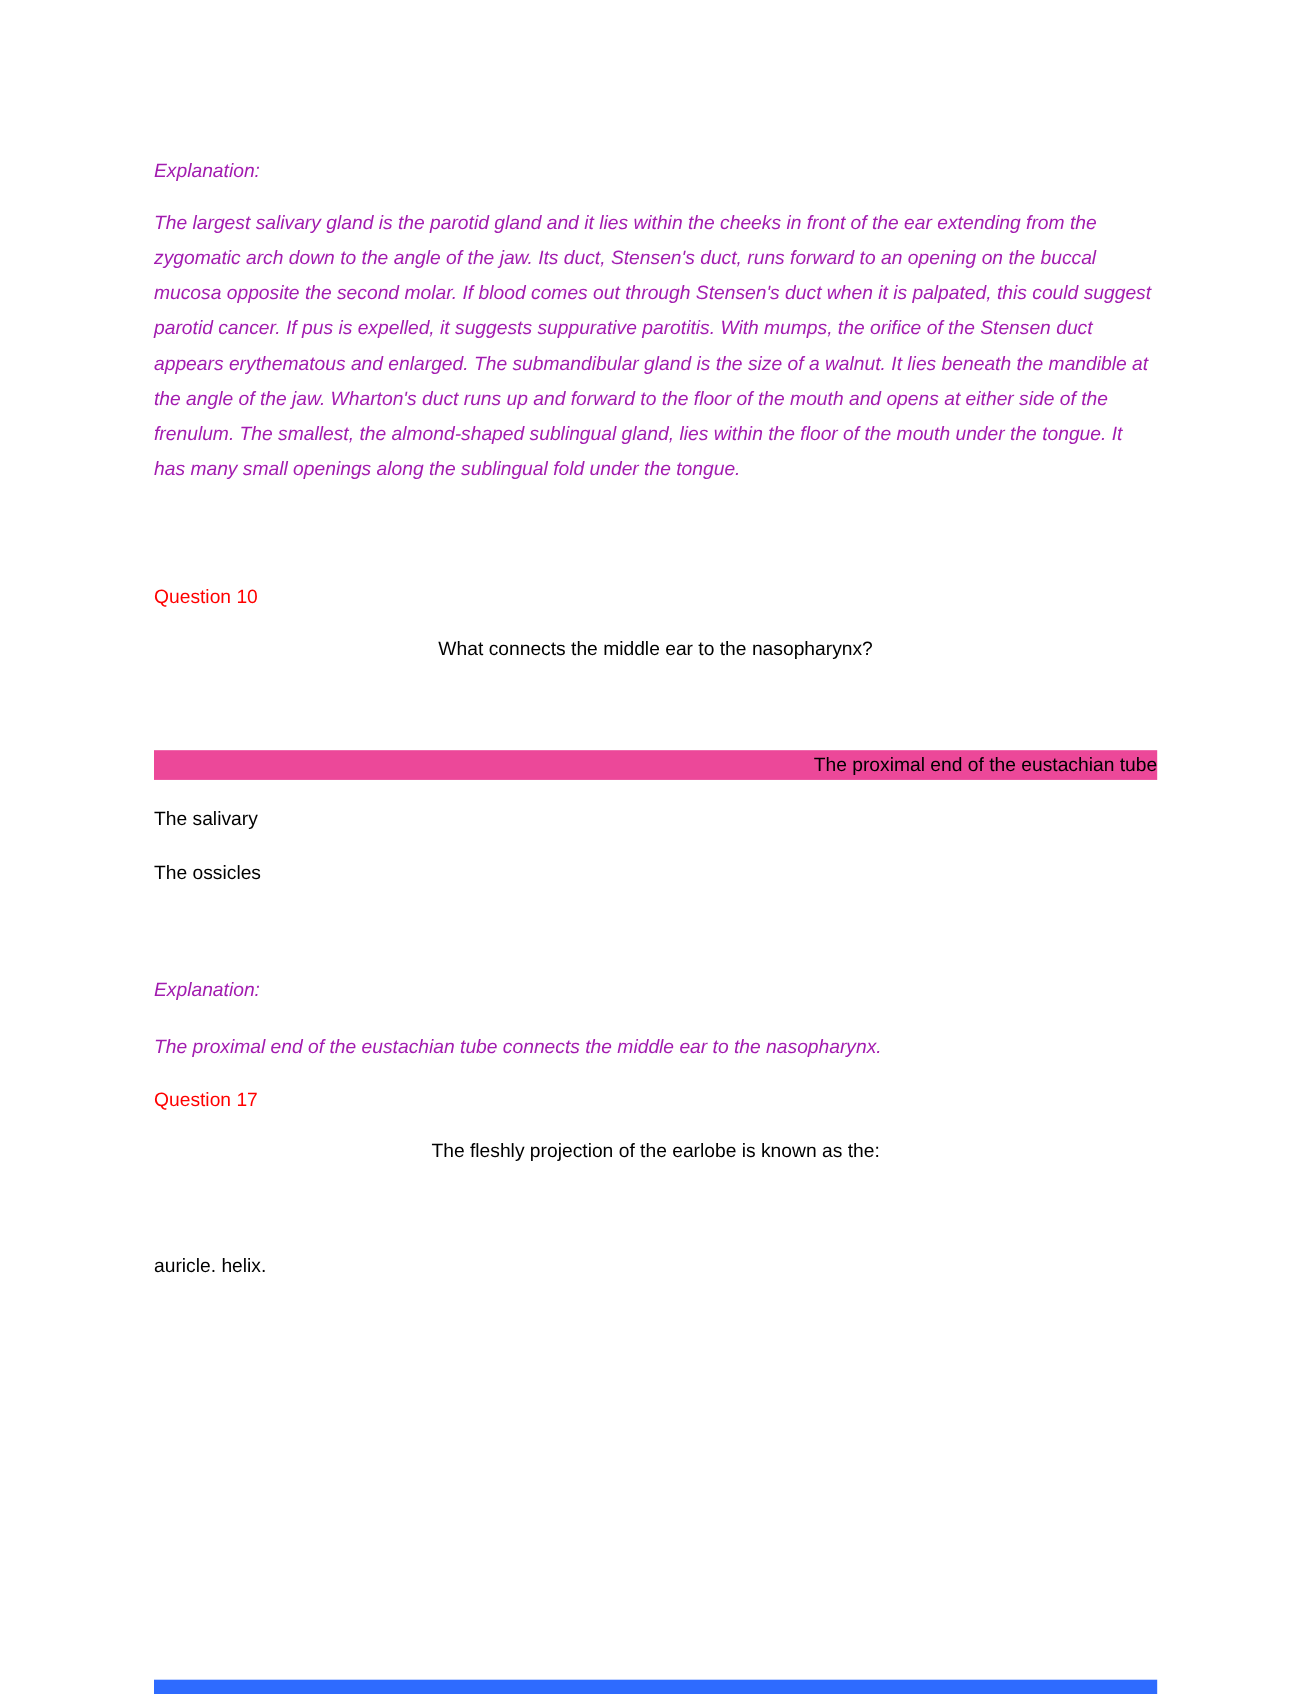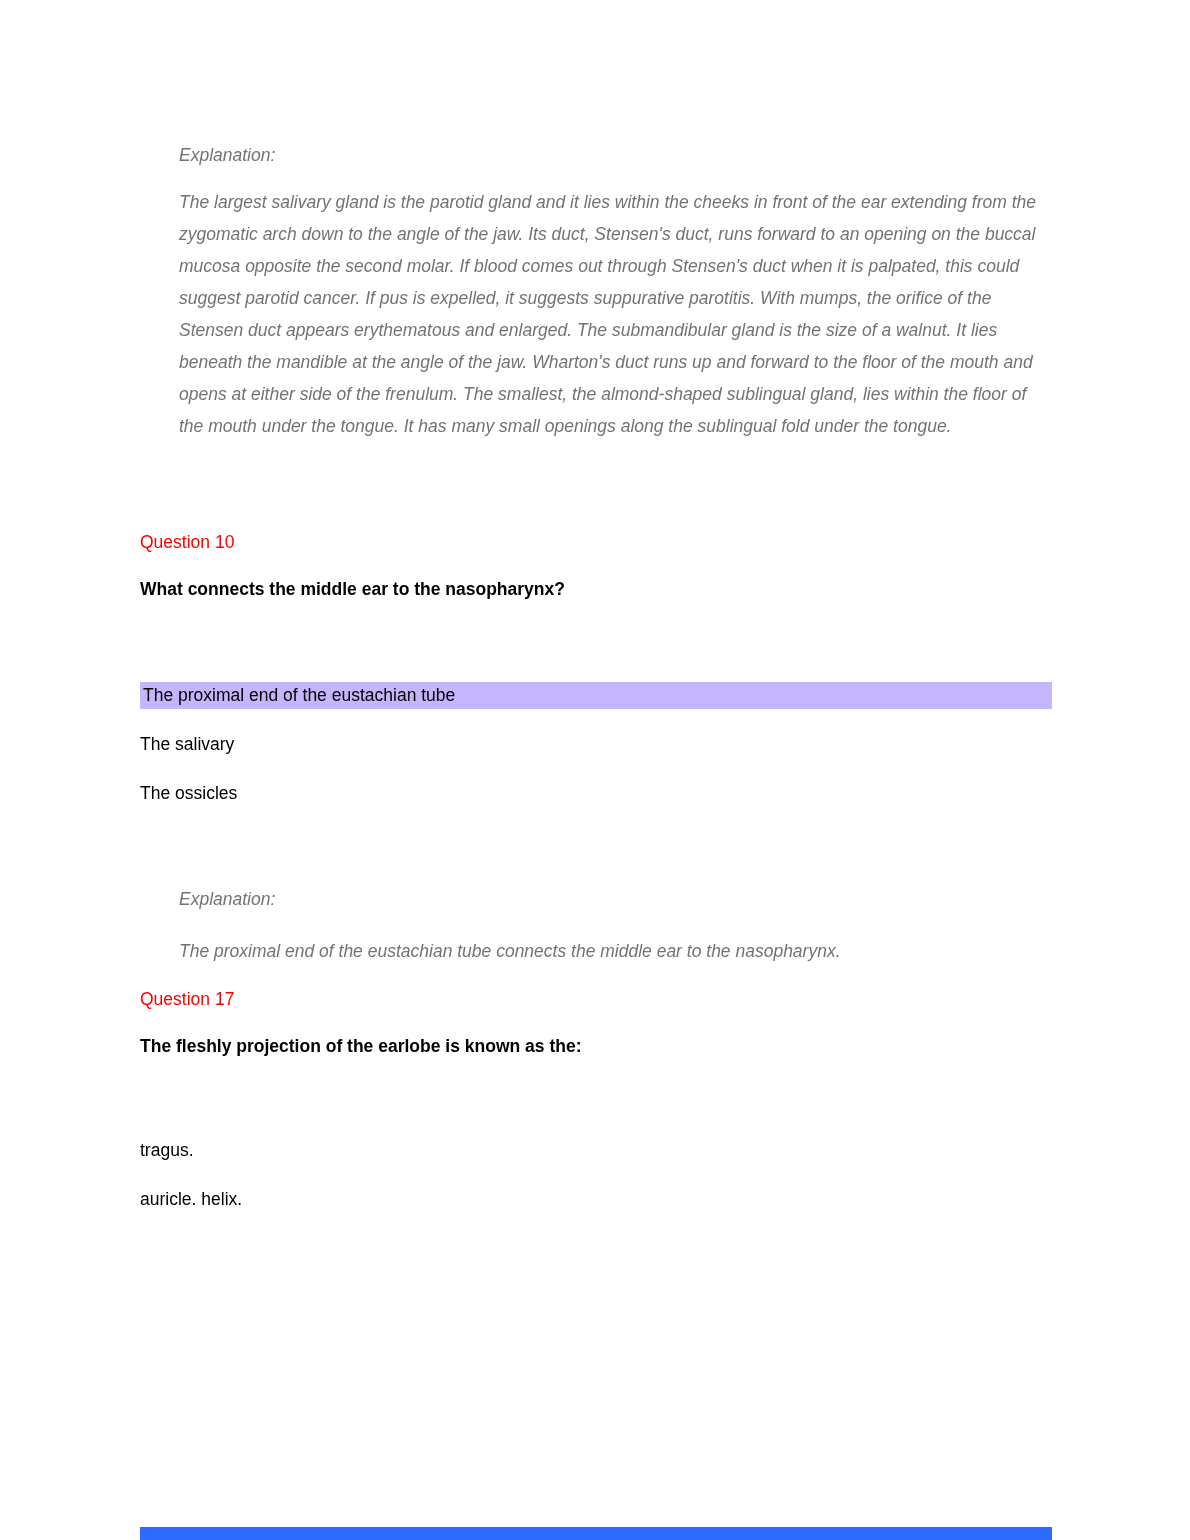--- a/index.html
+++ b/index.html
@@ -8,48 +8,49 @@
     position: relative;
     width: 1190px;
     height: 1540px;
     background: #ffffff;
     padding: 145px 138px 0 140px;
     font-family: "Liberation Sans", "DejaVu Sans", sans-serif;
     color: #000000;
     overflow: hidden;
   }
   .exp {
-    color: #737373;
+    color: #a21caf;
     font-style: italic;
     font-size: 17.5px;
-    margin-left: 39px;
   }
   .exp-label-1 { margin-bottom: 20px; }
   .exp-body-1 { line-height: 32px; margin-bottom: 90px; }
   .q-heading {
     color: #ff0000;
     font-weight: normal;
     font-size: 17.5px;
   }
   .q-heading-10 { margin-bottom: 26px; }
   .q-text {
-    font-weight: bold;
+    font-weight: normal;
     font-size: 17.5px;
     color: #000000;
+    text-align: center;
   }
   .q-text-10 { margin-bottom: 82px; }
   .option {
     font-size: 17.5px;
     line-height: 27px;
     margin-bottom: 22px;
     color: #000000;
   }
   .option.hl {
-    background: #c4b5fd;
+    background: #ec4899;
     padding-left: 3px;
+    text-align: right;
   }
   .option.last-of-q10 { margin-bottom: 82px; }
   .exp-label-2 { margin-bottom: 28px; }
   .exp-body-2 { line-height: 27px; margin-bottom: 24px; }
   .q-heading-11 { margin-bottom: 26px; }
   .q-text-11 { margin-bottom: 80px; }
   .blue-bar {
     position: absolute;
     left: 140px;
     right: 138px;
@@ -79,19 +80,18 @@
 
   <p class="exp exp-label-2">Explanation:</p>
 
   <p class="exp exp-body-2">The proximal end of the eustachian tube connects the middle ear to the nasopharynx.</p>
 
   <p class="q-heading q-heading-11">Question 17</p>
 
   <p class="q-text q-text-11">The fleshly projection of the earlobe is known as the:</p>
 
   <div>
-    <p class="option">tragus.</p>
     <p class="option">auricle. helix.</p>
   </div>
 
   <div class="blue-bar"></div>
 
 </div>
 
 </body></html>

